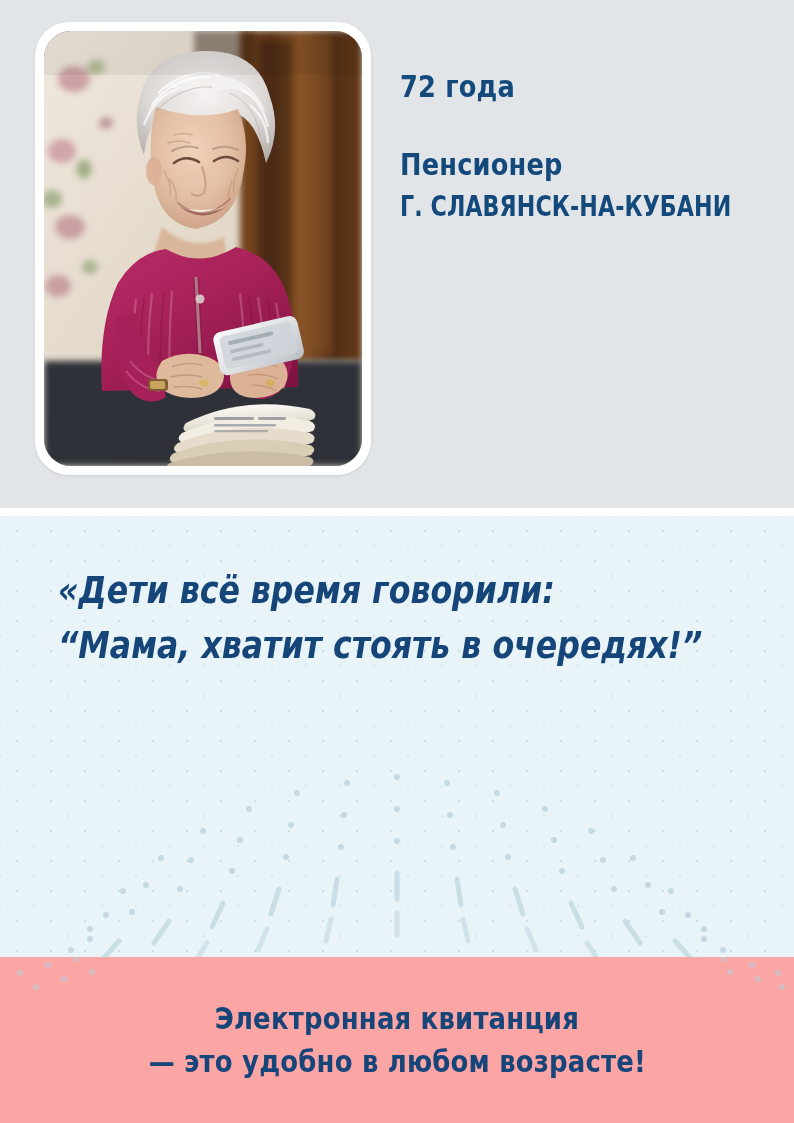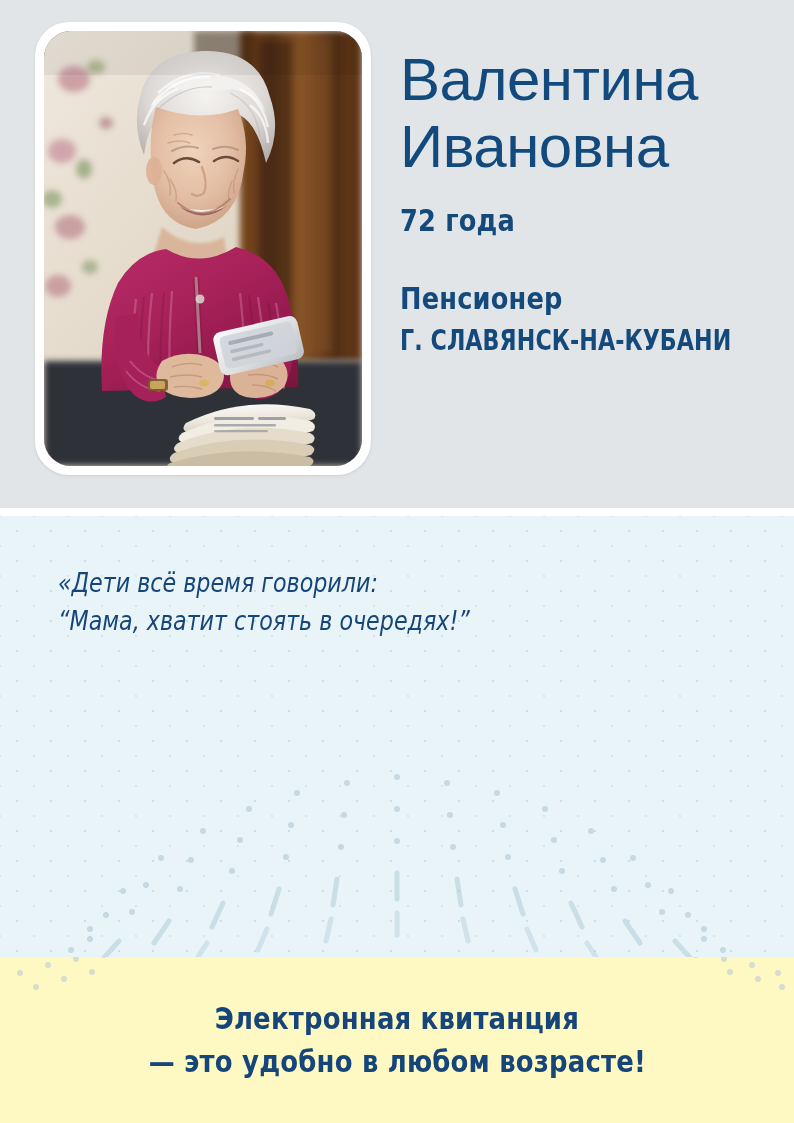--- a/index.html
+++ b/index.html
@@ -119,35 +119,35 @@
     pointer-events:none;
   }
   .radial-deco svg{display:block;width:100%;height:100%;}
 
   .quote{
     position:relative;
     padding:48px 56px 0 58px;
     color:#16457a;
     font-family:"DejaVu Sans Condensed","Liberation Sans", sans-serif;
     font-style:italic;
-    font-weight:normal;
-    font-size:26px;
+    font-weight:bold;
+    font-size:37px;
     line-height:1.48;
     letter-spacing:0px;
     z-index:2;
   }
   .quote p{margin:0;}
   .quote .para-gap{height:22px;}
   .quote .ln{display:block;transform:scaleX(0.95);transform-origin:left center;white-space:nowrap;}
 
   
   .footer{
     flex:0 0 auto;
     height:166px;
-    background:#fef9c3;
+    background:#fca5a5;
     position:relative;
     display:flex;
     flex-direction:column;
     align-items:center;
     justify-content:center;
     overflow:hidden;
   }
   .footer-deco{
     position:absolute;left:0;right:0;top:-14px;height:60px;pointer-events:none;
   }
@@ -370,22 +370,20 @@
             </g>
           </g>
 
           <rect x="0" y="0" width="318" height="435" fill="none"></rect>
           <rect x="0" y="0" width="318" height="44" fill="#000" opacity="0.06"></rect>
         </svg>
       </div>
     </div>
 
     <div class="header-text">
-      <div class="name">Валентина
-Ивановна</div>
       <div class="age">72 года</div>
       <div class="role">Пенсионер</div>
       <div class="city">Г. СЛАВЯНСК-НА-КУБАНИ</div>
     </div>
   </div>
 
   <div class="header-gap"></div>
 
   <div class="quote-section">
     <div class="dot-texture"></div>

